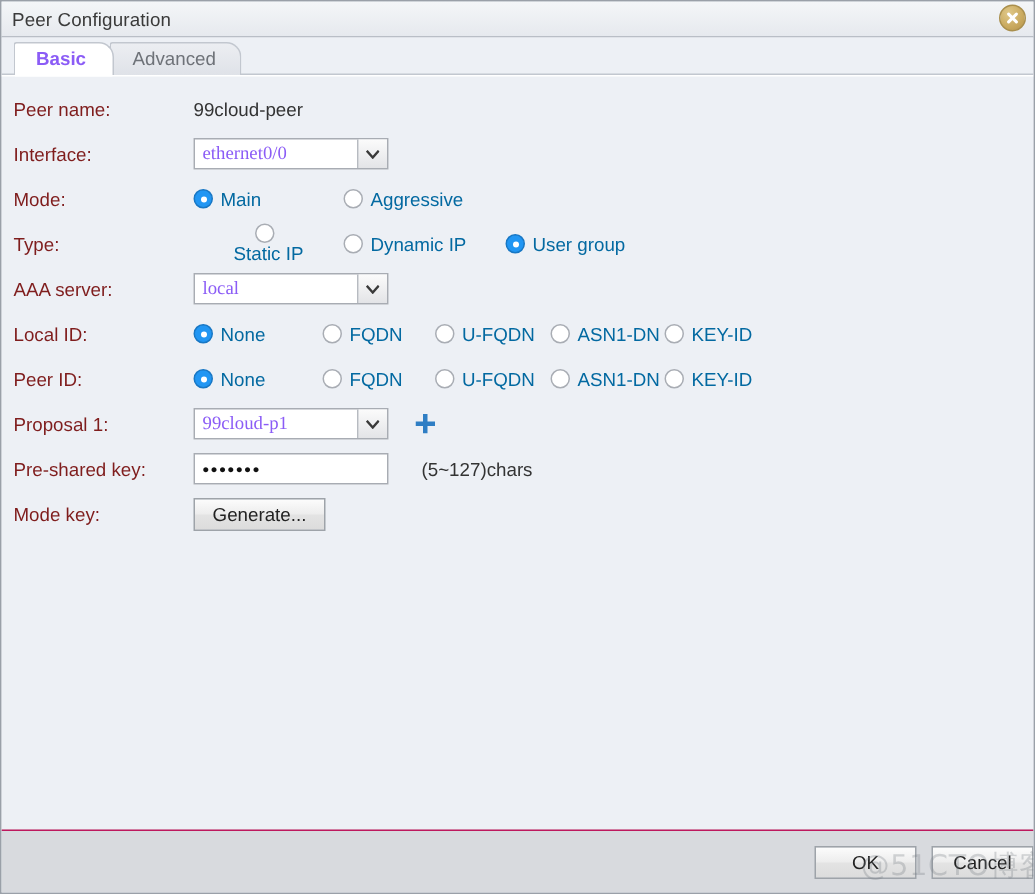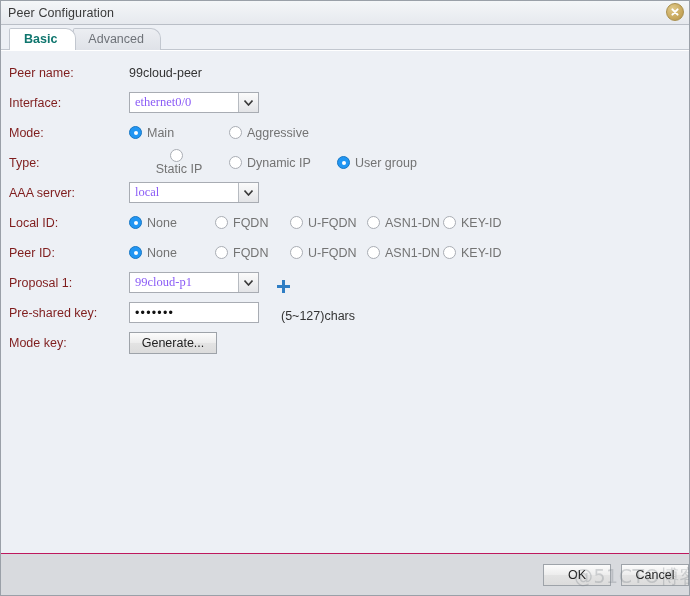--- a/index.html
+++ b/index.html
@@ -92,21 +92,21 @@
     cursor: pointer;
     white-space: nowrap;
   }
   .tab.inactive {
     background: linear-gradient(to bottom, #eceef2 0%, #dfe2e8 100%);
     color: #6e7278;
     z-index: 1;
   }
   .tab.active {
     background: #ffffff;
-    color: #0f766e;
+    color: #8b5cf6;
     font-weight: bold;
     z-index: 3;
     padding: 0 18px 0 14px;
   }
   .tab.active::after {
     content: "";
     position: absolute;
     left: 0; right: 0; bottom: -1px;
     height: 1px;
     background: #ffffff;
@@ -127,21 +127,21 @@
     height: 25px;
     margin-bottom: 5px;
     padding-left: 8px;
   }
   .label {
     width: 120px;
     flex: 0 0 120px;
     font-size: 12.5px;
     color: #7f1d1d;
   }
-  .field { display: flex; align-items: flex-end; }
+  .field { display: flex; align-items: center; }
 
   .static-value {
     font-size: 12.5px;
     color: #333333;
   }
 
   
   .select {
     position: relative;
     width: 130px;
@@ -214,21 +214,21 @@
     background: #2196f3;
     border: 1px solid #1877c4;
   }
   .radio.checked::after {
     content: "";
     width: 4px;
     height: 4px;
     border-radius: 50%;
     background: #ffffff;
   }
-  .radio-label { font-size: 12.5px; color: #737373; }
+  .radio-label { font-size: 12.5px; color: #0369a1; }
 
   
   .plus-icon {
     width: 13px;
     height: 13px;
     margin-left: 18px;
     cursor: pointer;
     flex: 0 0 13px;
   }
 

